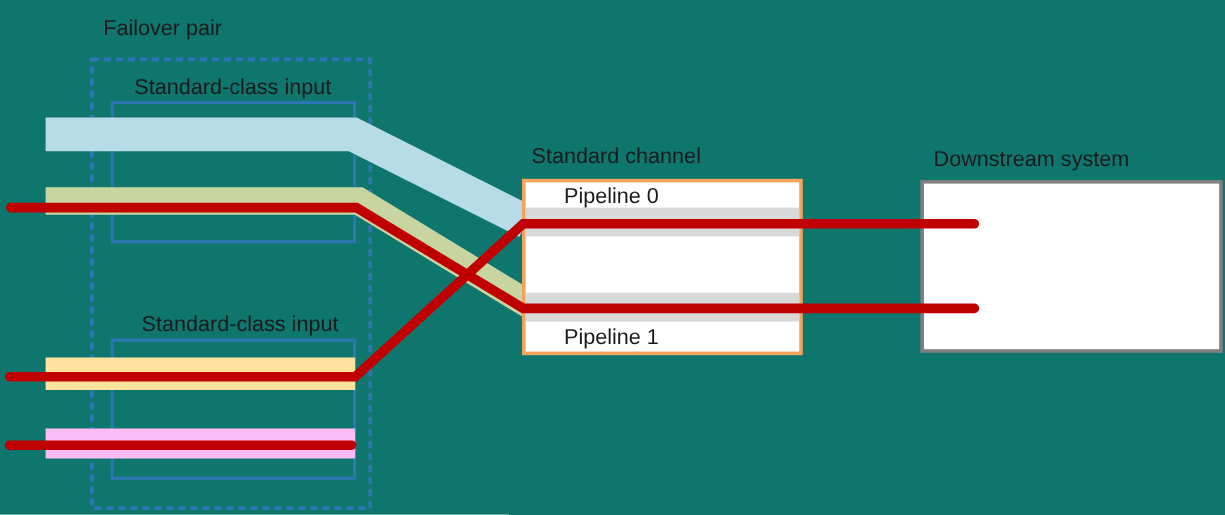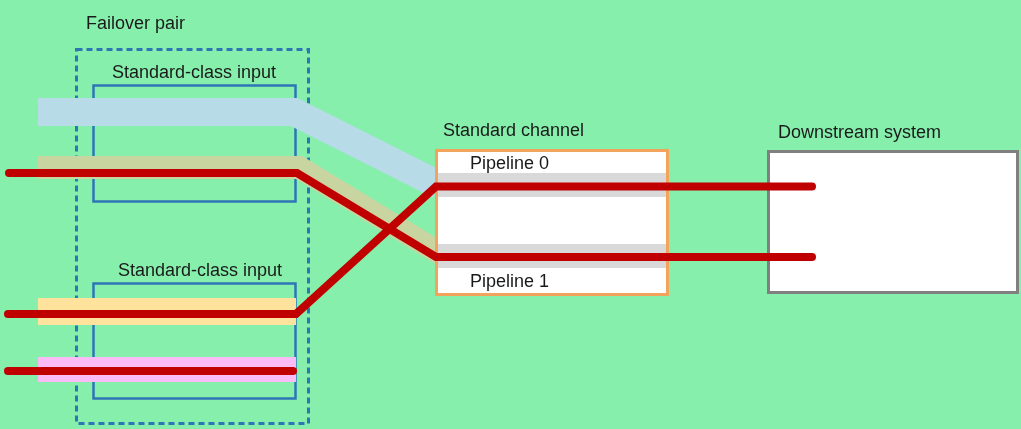--- a/index.html
+++ b/index.html
@@ -1,16 +1,16 @@
 <!DOCTYPE html>
 <html><head>
 <meta charset="utf-8">
 <style>
   html, body { margin: 0; padding: 0; background: #ffffff; }
-  .stage { position: relative; width: 1021px; height: 429px; background: #86efac; overflow: hidden; }
+  .stage { position: relative; width: 1021px; height: 429px; background: #0f766e; overflow: hidden; }
   svg { display: block; }
   .diagram-label {
     font-family: "Liberation Sans", sans-serif;
     font-size: 18px;
   }
 </style>
 </head>
 <body>
 
 <div class="stage">

